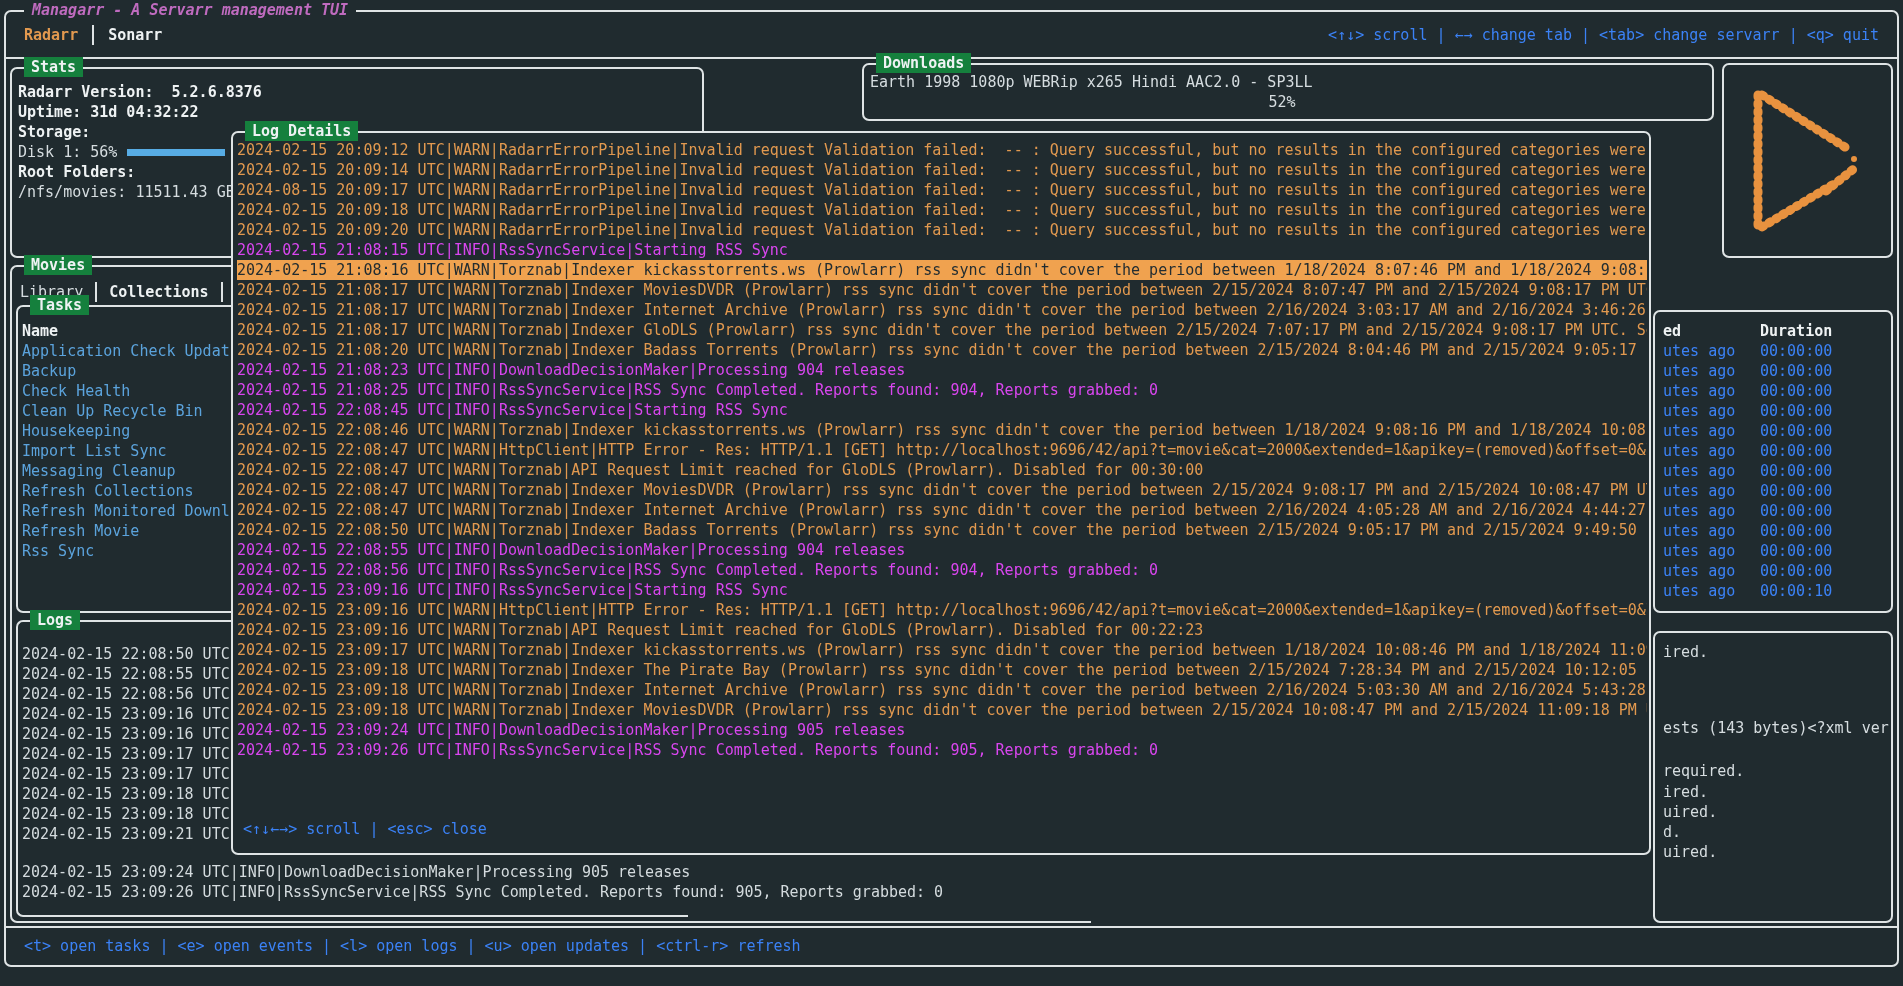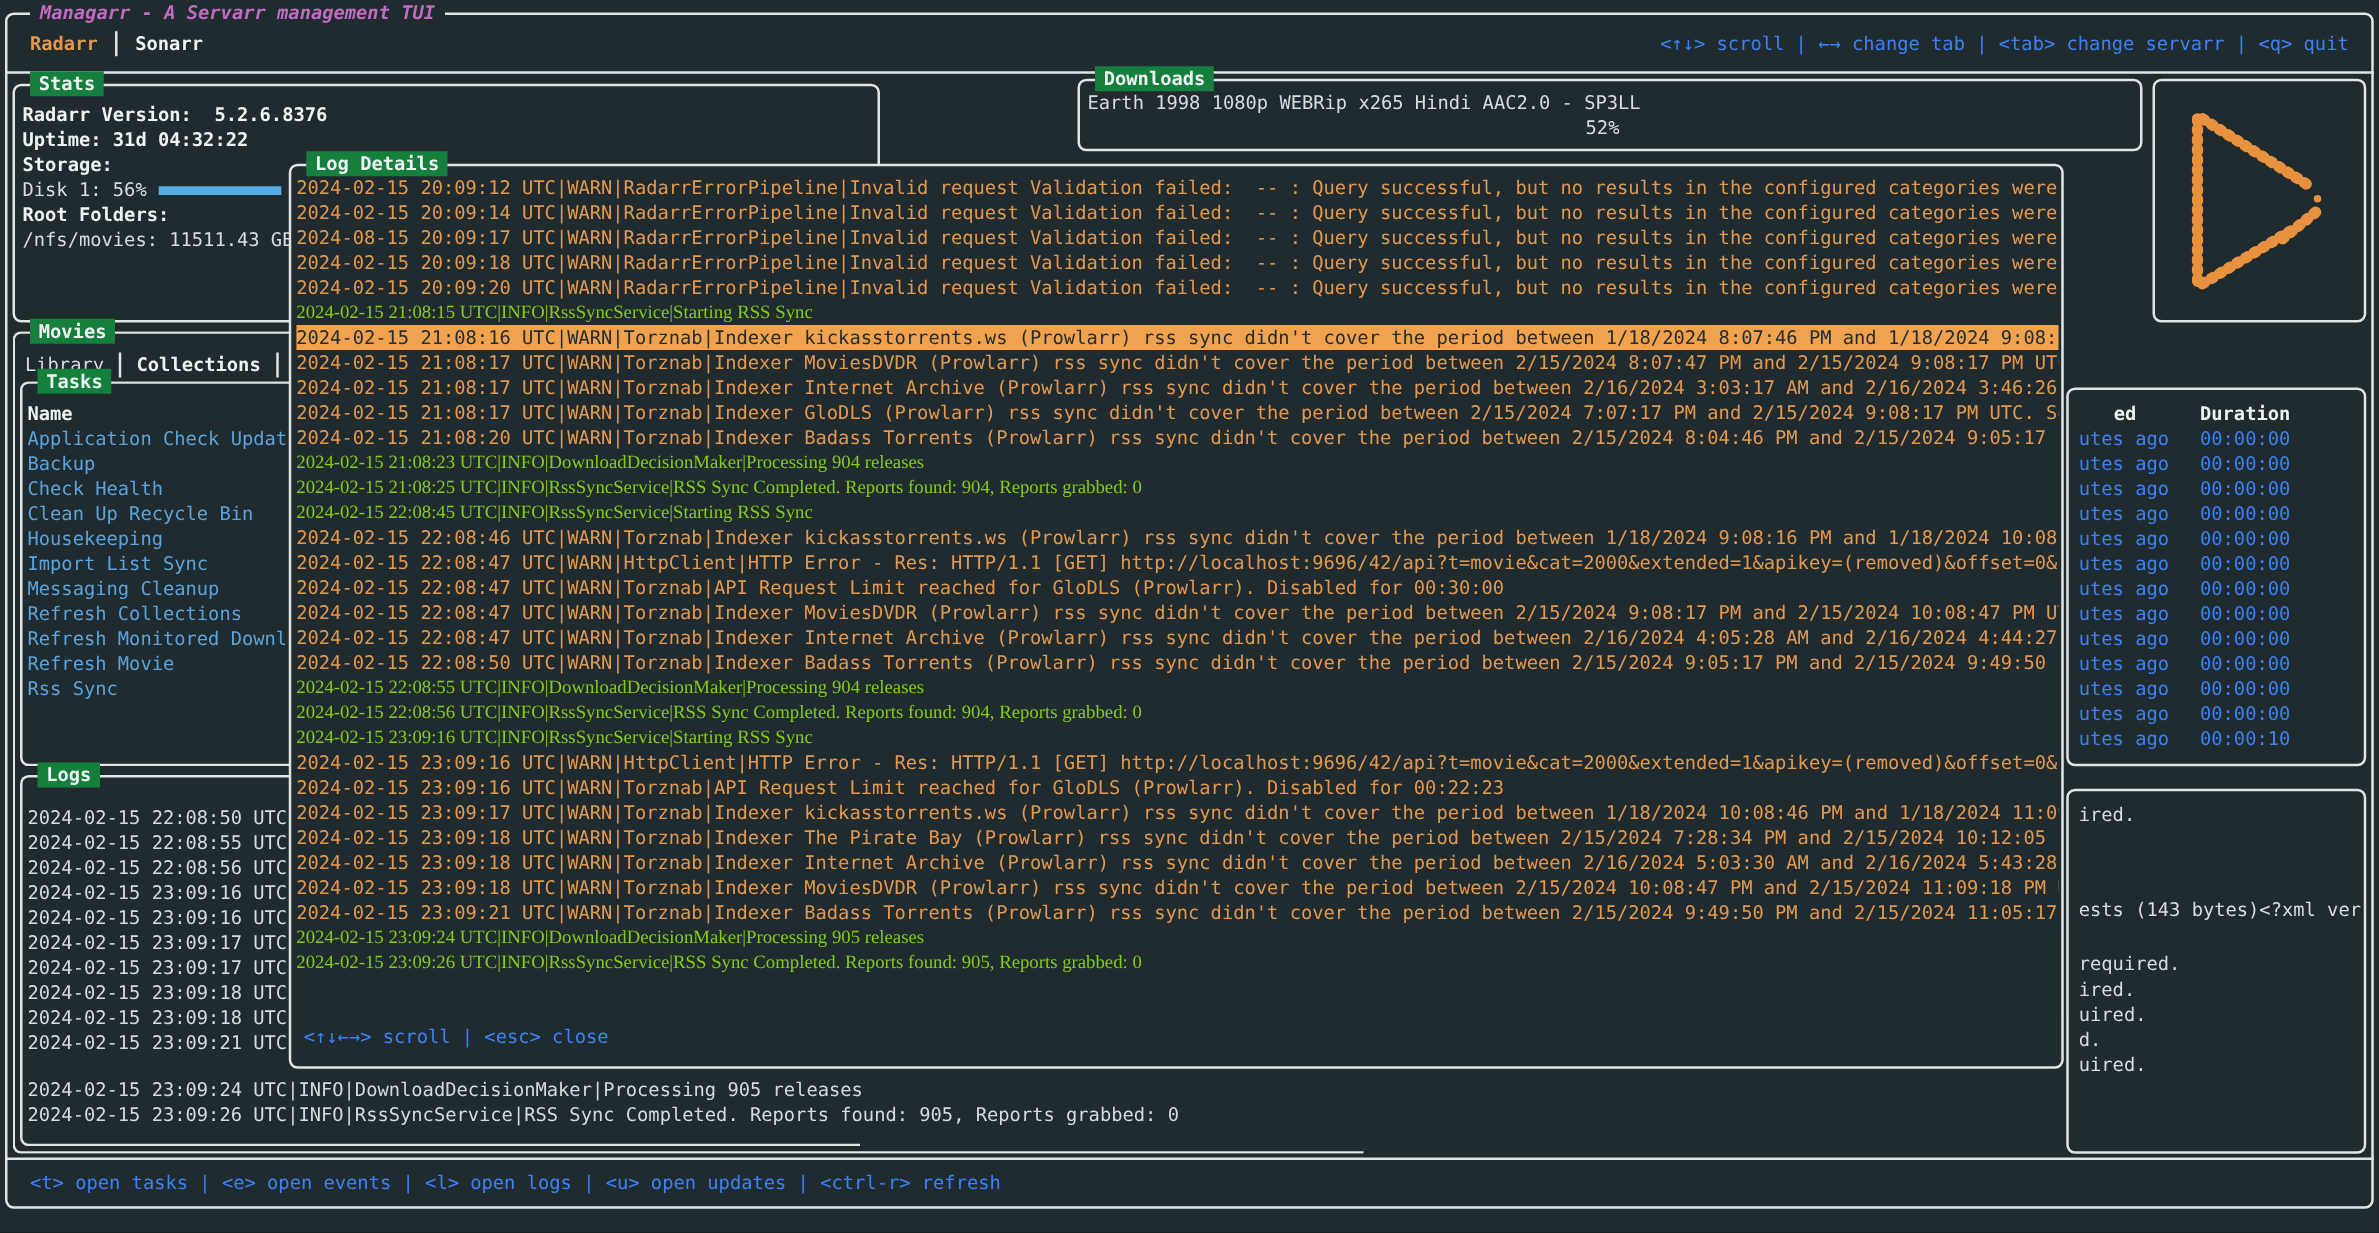--- a/index.html
+++ b/index.html
@@ -25,21 +25,21 @@
     position:absolute; top:-12px; left:18px; background:#202b2f; padding:0 8px;
     color:#bf6bbf; font-style:italic; font-weight:bold; white-space:pre;
   }
   .tabrow { position:absolute; display:flex; align-items:center; gap:14px; }
   .tabdiv { width:2px; height:20px; background:#dfe4e5; }
   .gauge-track { position:relative; flex:1; height:8px; display:flex; align-items:center; }
   .gauge-fill { height:7px; background:#57ace4; }
   .gauge-rest { flex:1; height:2px; background:#c8d0d4; }
   .log-line { height:20px; white-space:pre; overflow:hidden; }
   .lv-warn { color:#e2994f; }
-  .lv-info { color:#84cc16;font-family:Liberation Serif, serif; }
+  .lv-info { color:#d946ef; }
   .lv-hl { background:#f0a24f; color:#232d31; }
   .task-item { height:20px; white-space:pre; overflow:hidden; color:#5ba3dc; }
   .logs-line { height:20px; white-space:pre; overflow:hidden; color:#d4dbde; }
   .frag { position:absolute; white-space:pre; }
   .logs-full { position:absolute; white-space:pre; color:#d4dbde; }
   #modal { background:#202b2f; z-index:5; }
   #modal-lines { position:absolute; left:4px; right:2px; top:7px; overflow:hidden; }
   #modal-footer { position:absolute; left:10px; bottom:14px; white-space:pre; }
   svg { display:block; }
 </style>
@@ -152,21 +152,21 @@
         <div class="logs-line">2024-02-15 23:09:17 UTC</div>
         <div class="logs-line">2024-02-15 23:09:18 UTC</div>
         <div class="logs-line">2024-02-15 23:09:18 UTC</div>
         <div class="logs-line">2024-02-15 23:09:21 UTC</div>
       </div>
   </div>
 
   <div id="bg-right">
     <div class="box" style="left:1653px; top:310px; width:240px; height:303px;"></div>
     <div class="box" style="left:1653px; top:631px; width:240px; height:292px;"></div>
-    <span class="frag boldw" style="left:1663px; top:321px;margin-left:28px;">ed</span>
+    <span class="frag boldw" style="left:1663px; top:321px;">ed</span>
     <span class="frag boldw" style="left:1760px; top:321px;">Duration</span>
   <div class="frag blue" style="left: 1663px; top: 341px;">utes ago</div>
       <div class="frag blue" style="left: 1760px; top: 341px;">00:00:00</div>
       <div class="frag blue" style="left: 1663px; top: 361px;">utes ago</div>
       <div class="frag blue" style="left: 1760px; top: 361px;">00:00:00</div>
       <div class="frag blue" style="left: 1663px; top: 381px;">utes ago</div>
       <div class="frag blue" style="left: 1760px; top: 381px;">00:00:00</div>
       <div class="frag blue" style="left: 1663px; top: 401px;">utes ago</div>
       <div class="frag blue" style="left: 1760px; top: 401px;">00:00:00</div>
       <div class="frag blue" style="left: 1663px; top: 421px;">utes ago</div>
@@ -221,21 +221,20 @@
         <div class="log-line lv-warn">2024-02-15 22:08:50 UTC|WARN|Torznab|Indexer Badass Torrents (Prowlarr) rss sync didn't cover the period between 2/15/2024 9:05:17 PM and 2/15/2024 9:49:50 P</div>
         <div class="log-line lv-info">2024-02-15 22:08:55 UTC|INFO|DownloadDecisionMaker|Processing 904 releases</div>
         <div class="log-line lv-info">2024-02-15 22:08:56 UTC|INFO|RssSyncService|RSS Sync Completed. Reports found: 904, Reports grabbed: 0</div>
         <div class="log-line lv-info">2024-02-15 23:09:16 UTC|INFO|RssSyncService|Starting RSS Sync</div>
         <div class="log-line lv-warn">2024-02-15 23:09:16 UTC|WARN|HttpClient|HTTP Error - Res: HTTP/1.1 [GET] http://localhost:9696/42/api?t=movie&amp;cat=2000&amp;extended=1&amp;apikey=(removed)&amp;offset=0&amp;l</div>
         <div class="log-line lv-warn">2024-02-15 23:09:16 UTC|WARN|Torznab|API Request Limit reached for GloDLS (Prowlarr). Disabled for 00:22:23</div>
         <div class="log-line lv-warn">2024-02-15 23:09:17 UTC|WARN|Torznab|Indexer kickasstorrents.ws (Prowlarr) rss sync didn't cover the period between 1/18/2024 10:08:46 PM and 1/18/2024 11:09</div>
         <div class="log-line lv-warn">2024-02-15 23:09:18 UTC|WARN|Torznab|Indexer The Pirate Bay (Prowlarr) rss sync didn't cover the period between 2/15/2024 7:28:34 PM and 2/15/2024 10:12:05 P</div>
         <div class="log-line lv-warn">2024-02-15 23:09:18 UTC|WARN|Torznab|Indexer Internet Archive (Prowlarr) rss sync didn't cover the period between 2/16/2024 5:03:30 AM and 2/16/2024 5:43:28</div>
         <div class="log-line lv-warn">2024-02-15 23:09:18 UTC|WARN|Torznab|Indexer MoviesDVDR (Prowlarr) rss sync didn't cover the period between 2/15/2024 10:08:47 PM and 2/15/2024 11:09:18 PM U</div>
-        <div class="log-line lv-warn">2024-02-15 23:09:21 UTC|WARN|Torznab|Indexer Badass Torrents (Prowlarr) rss sync didn't cover the period between 2/15/2024 9:49:50 PM and 2/15/2024 11:05:17</div>
         <div class="log-line lv-info">2024-02-15 23:09:24 UTC|INFO|DownloadDecisionMaker|Processing 905 releases</div>
         <div class="log-line lv-info">2024-02-15 23:09:26 UTC|INFO|RssSyncService|RSS Sync Completed. Reports found: 905, Reports grabbed: 0</div>
       </div>
     <span id="modal-footer" class="blue pre">&lt;↑↓←→&gt; scroll | &lt;esc&gt; close</span>
   </div>
 
 <div class="logs-full" style="left: 22px; top: 862px;">2024-02-15 23:09:24 UTC|INFO|DownloadDecisionMaker|Processing 905 releases</div>
     <div class="logs-full" style="left: 22px; top: 882px;">2024-02-15 23:09:26 UTC|INFO|RssSyncService|RSS Sync Completed. Reports found: 905, Reports grabbed: 0</div>
   </div>
 

